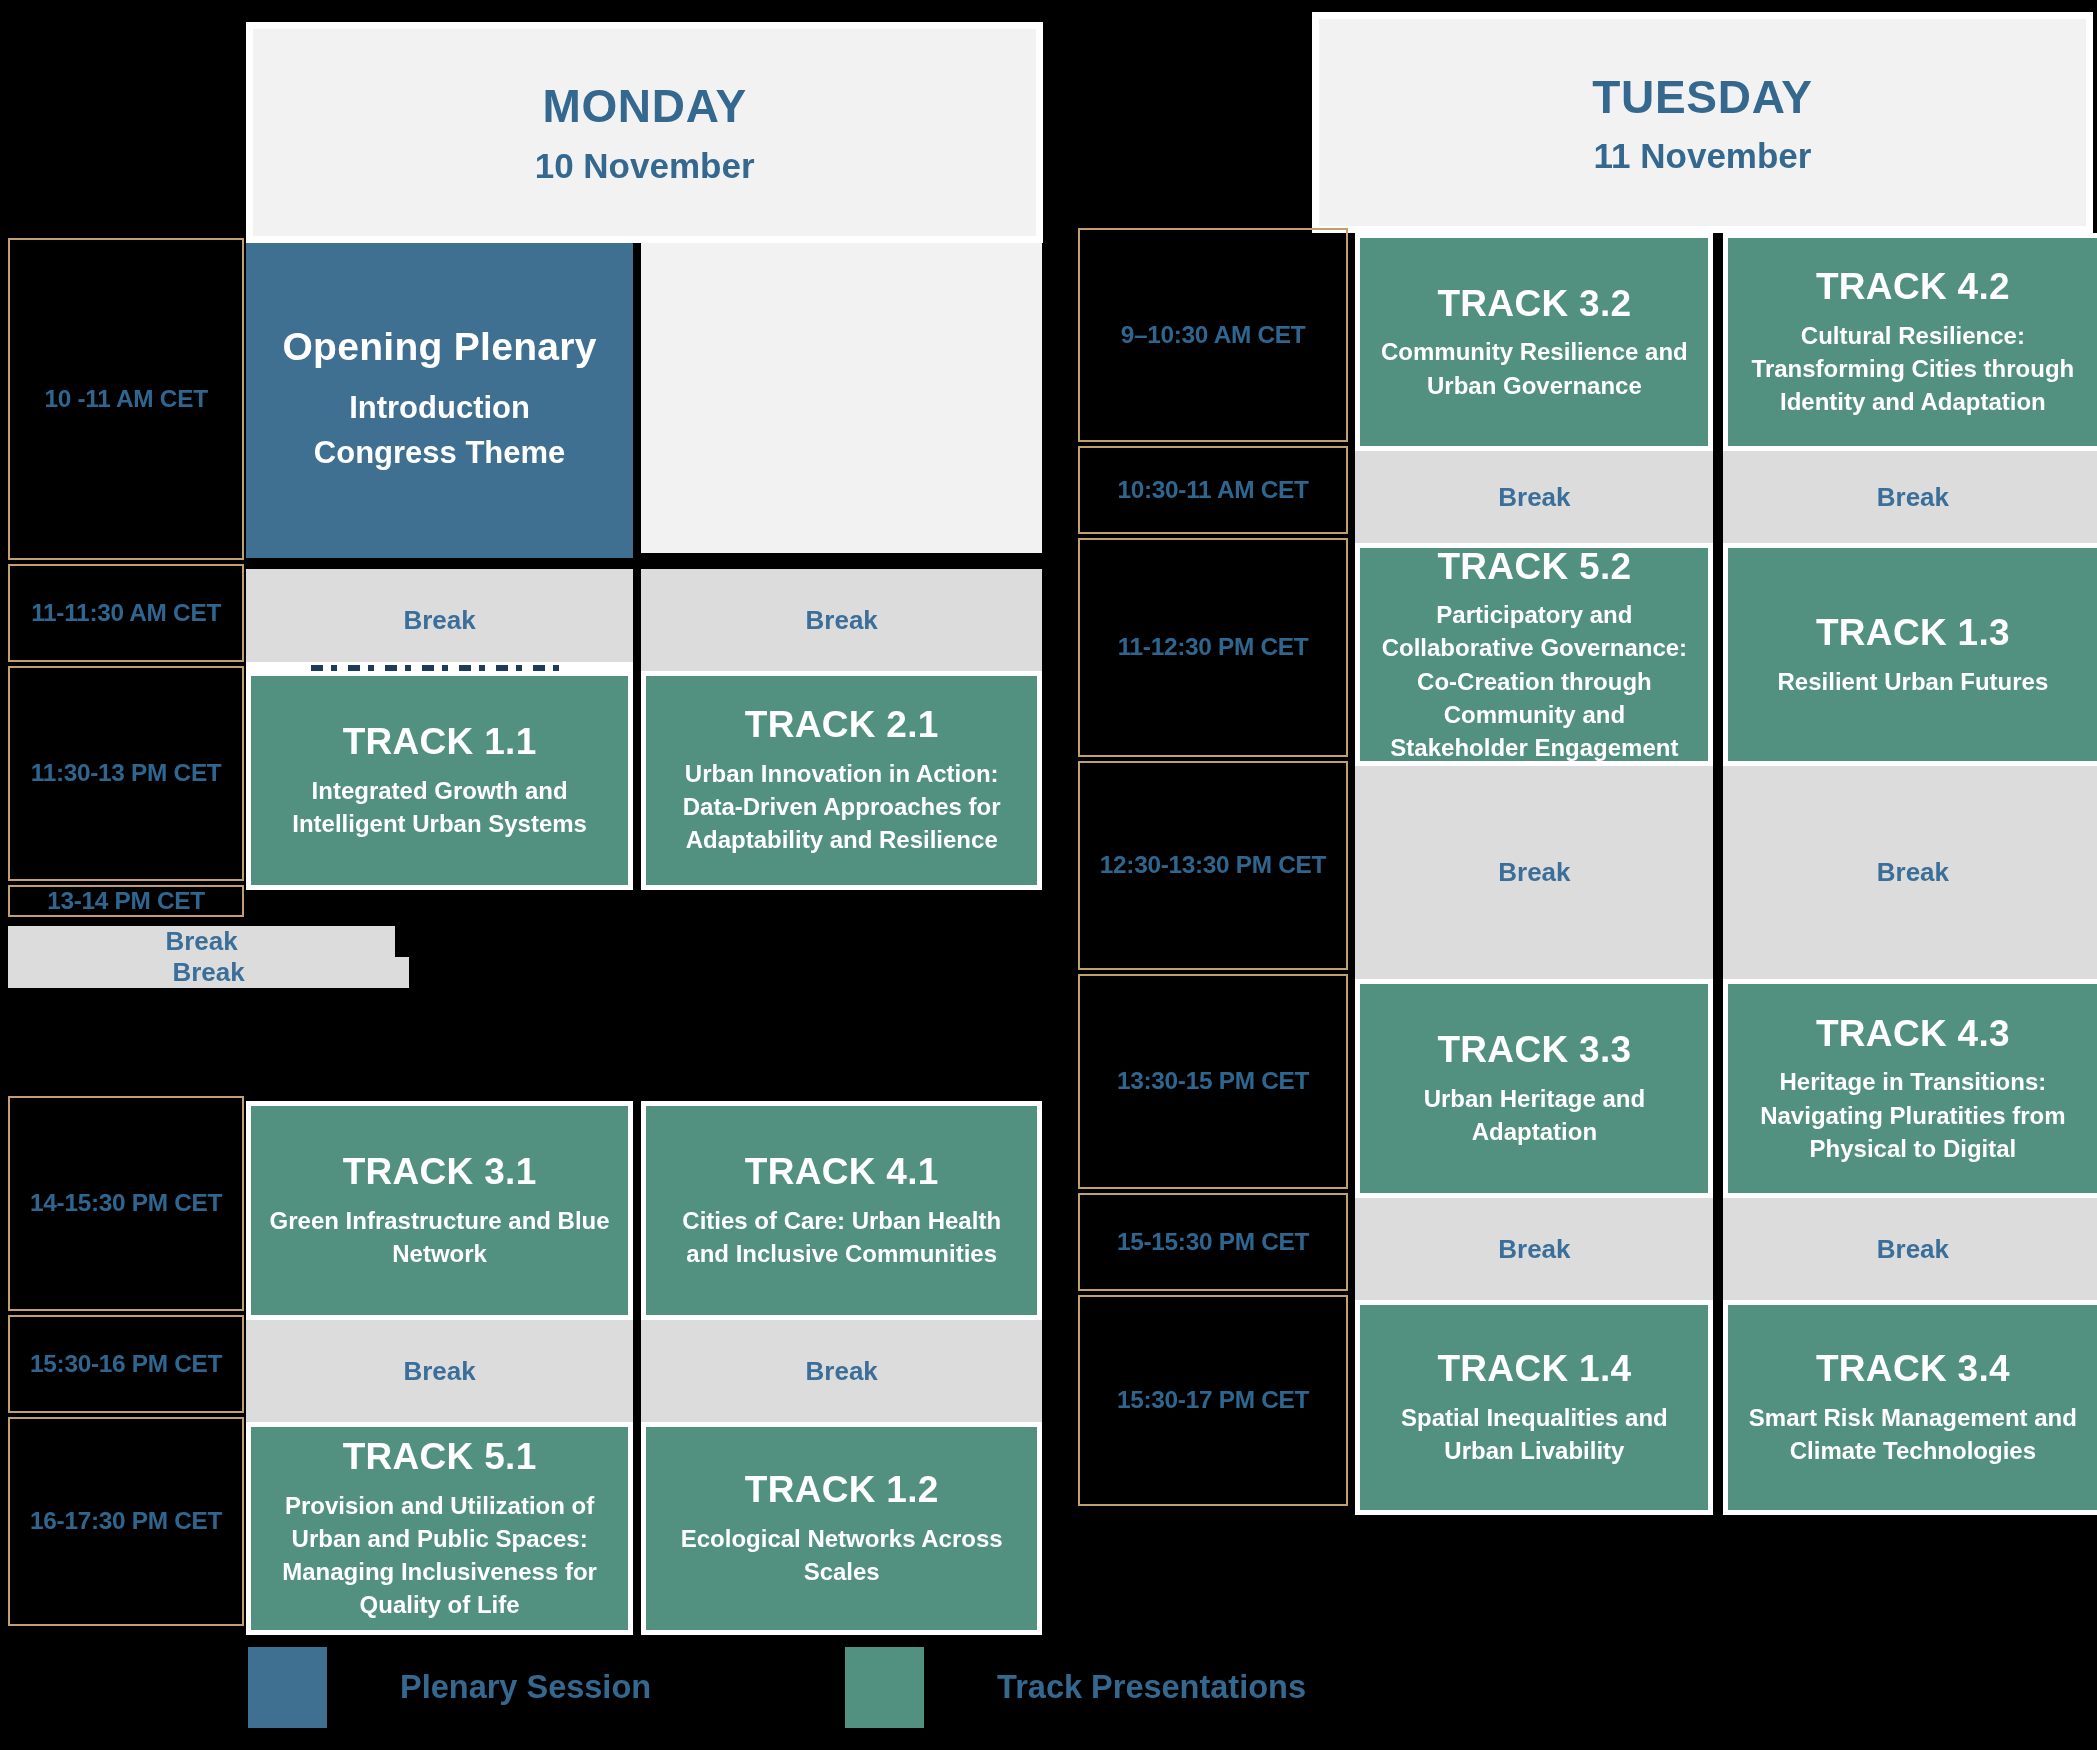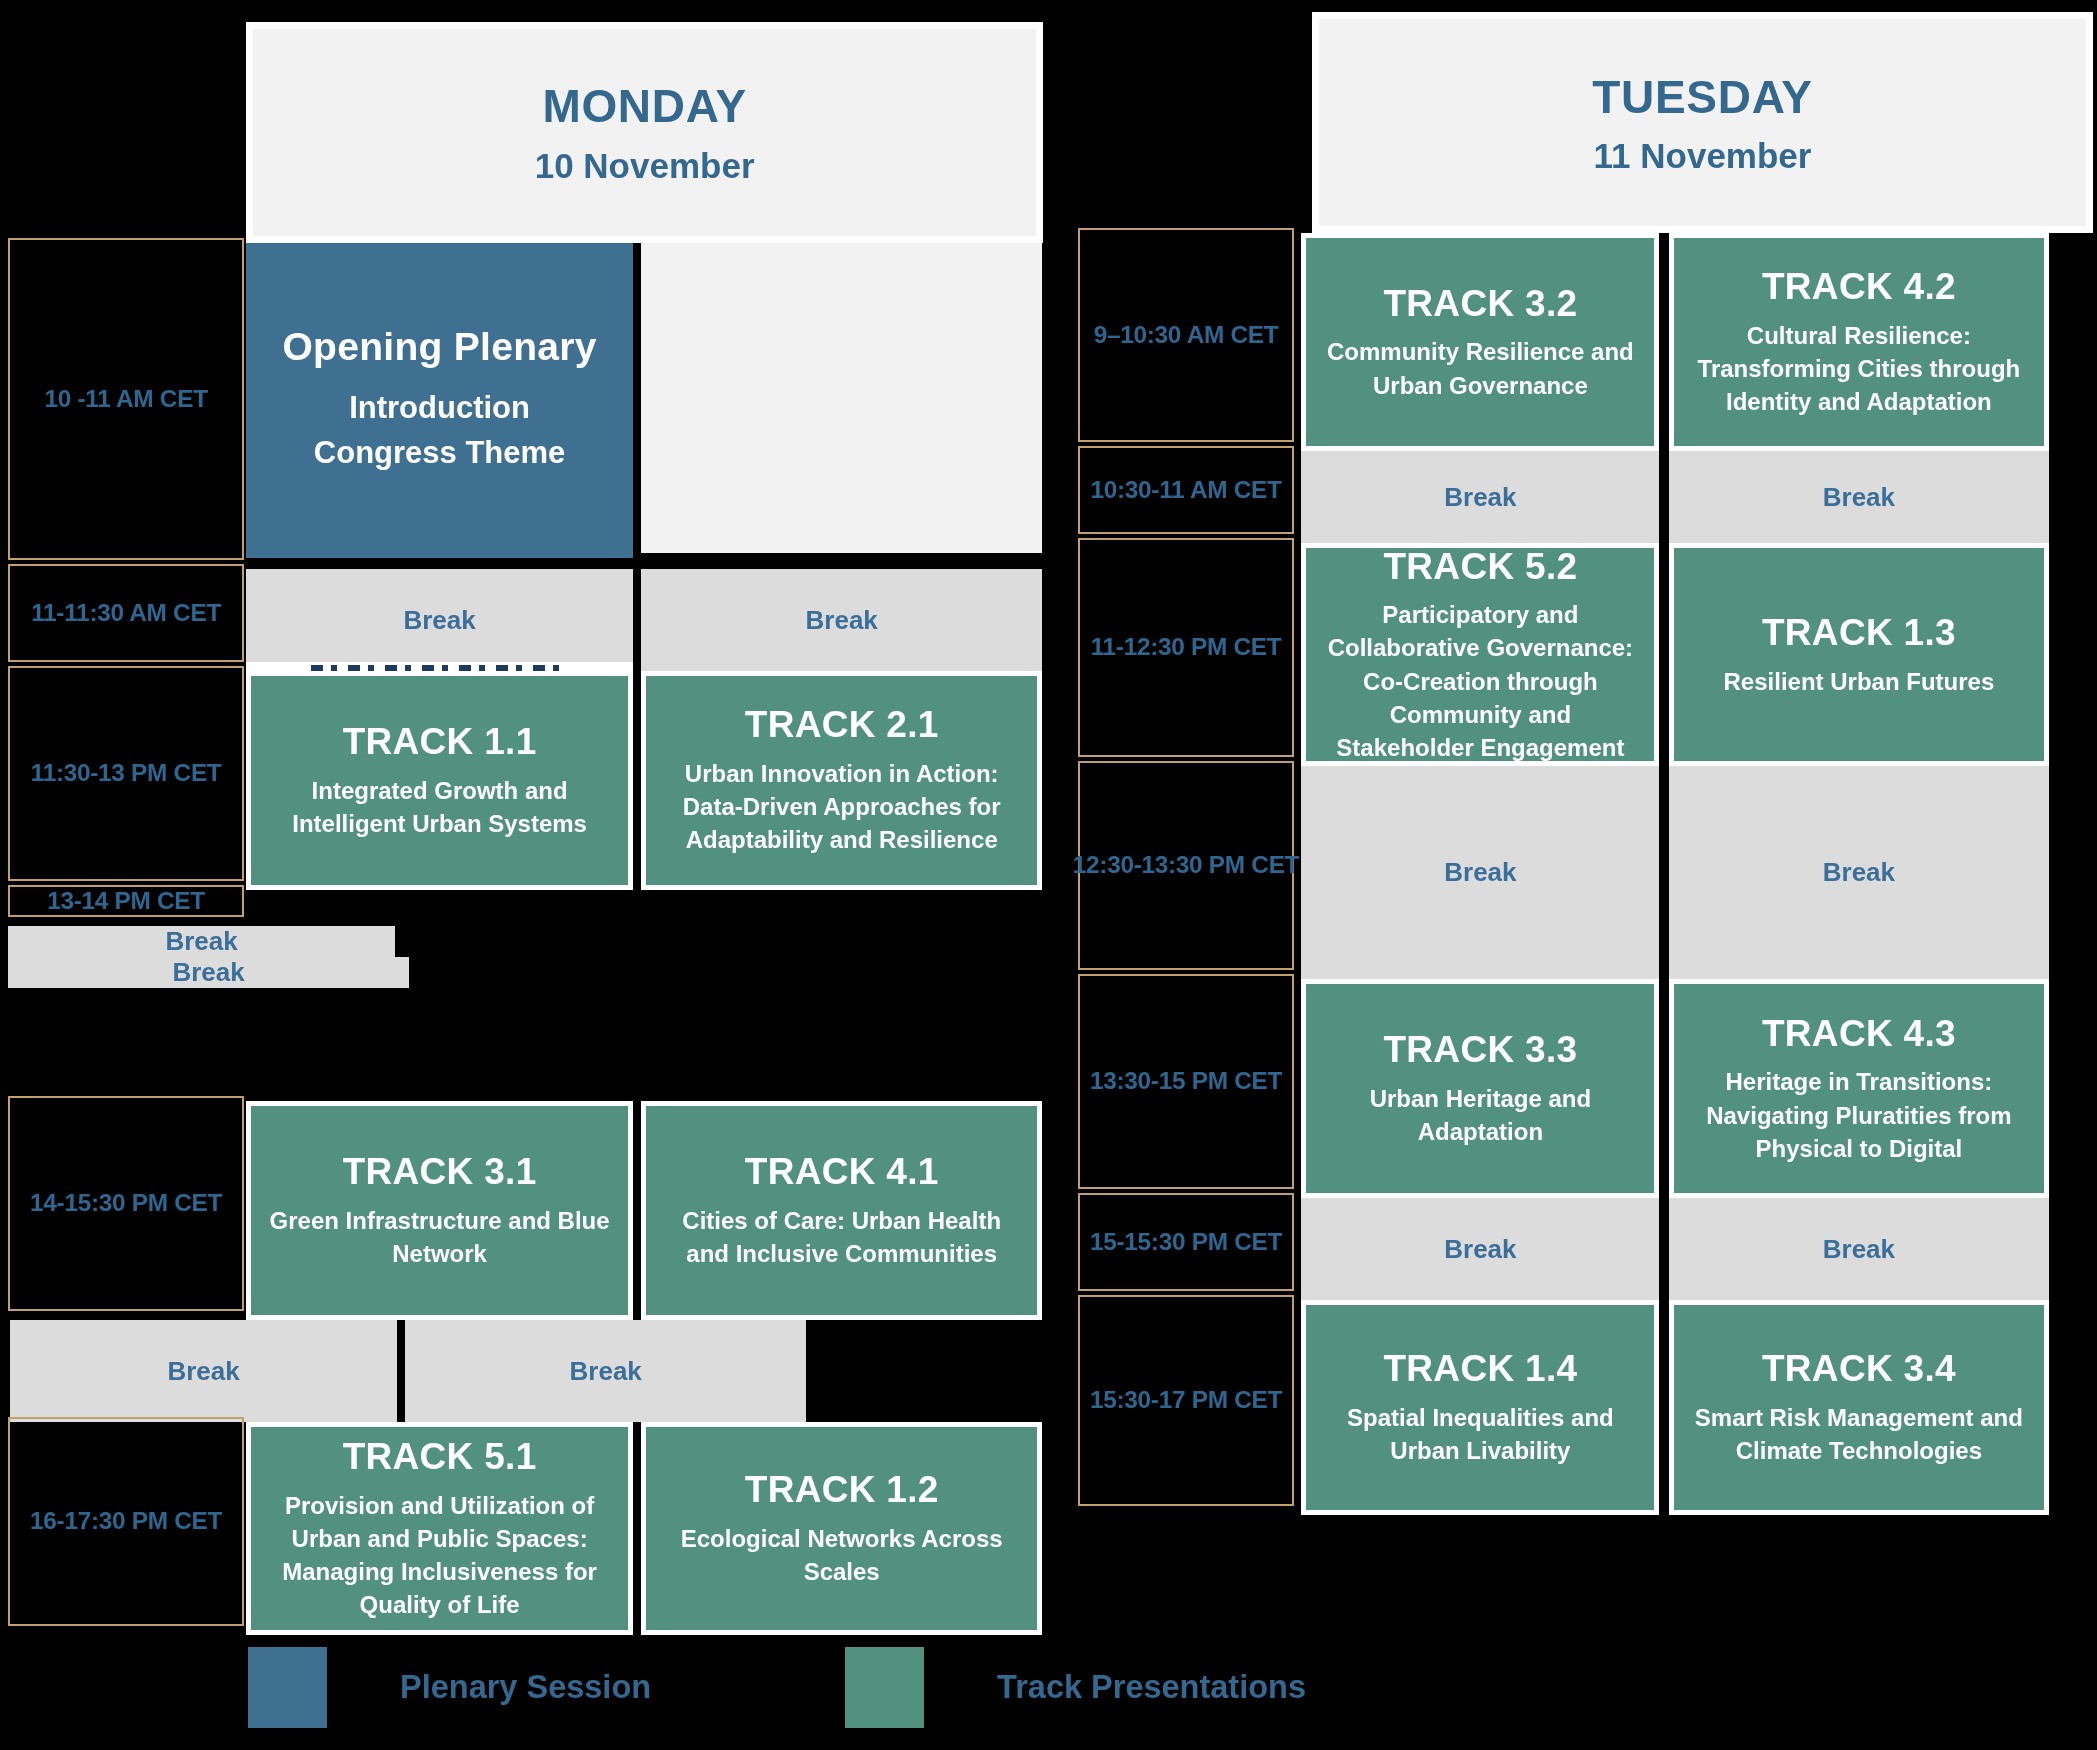--- a/index.html
+++ b/index.html
@@ -16,21 +16,21 @@
   }
   .day{position:absolute;}
   .row{display:flex;align-items:stretch;}
   
   .mon .w-time{width:236px;flex:none;}
   .mon .w-g1{width:2px;flex:none;}
   .mon .w-c1{width:387px;flex:none;}
   .mon .w-g2{width:8.1px;flex:none;}
   .mon .w-c2{width:401px;flex:none;}
   .mon .w-head-spacer{width:238px;flex:none;}
-  .tue .w-time{width:216px;flex:none;}
+  .tue .w-time{width:270px;flex:none;}
   .tue .w-g1{width:7.4px;flex:none;}
   .tue .w-c1{width:358px;flex:none;}
   .tue .w-g2{width:9.5px;flex:none;}
   .tue .w-c2{width:380px;flex:none;}
   .tue .w-head-spacer{width:234px;flex:none;}
 
   .day-header{
     flex:1;background:var(--panel-bg);border:7.4px solid #ffffff;
     display:flex;flex-direction:column;align-items:center;justify-content:center;
     color:var(--heading-blue);text-align:center;
@@ -157,20 +157,23 @@
       <div class="s-sub">Green Infrastructure and Blue Network</div>
     </div>
     <div class="w-g2"></div>
     <div class="cell track w-c2">
       <div class="s-title">TRACK 4.1</div>
       <div class="s-sub">Cities of Care: Urban Health and Inclusive Communities</div>
     </div>
   </div>
 
   <div class="row" style="height:102px;">
+    <div class="time-cell w-time">
+      <span class="time-label">15:30-16 PM CET</span>
+    </div>
     <div class="w-g1"></div>
     <div class="cell break w-c1">
       <span class="break-label">Break</span>
     </div>
     <div class="w-g2"></div>
     <div class="cell break w-c2">
       <span class="break-label">Break</span>
     </div>
   </div>
 

